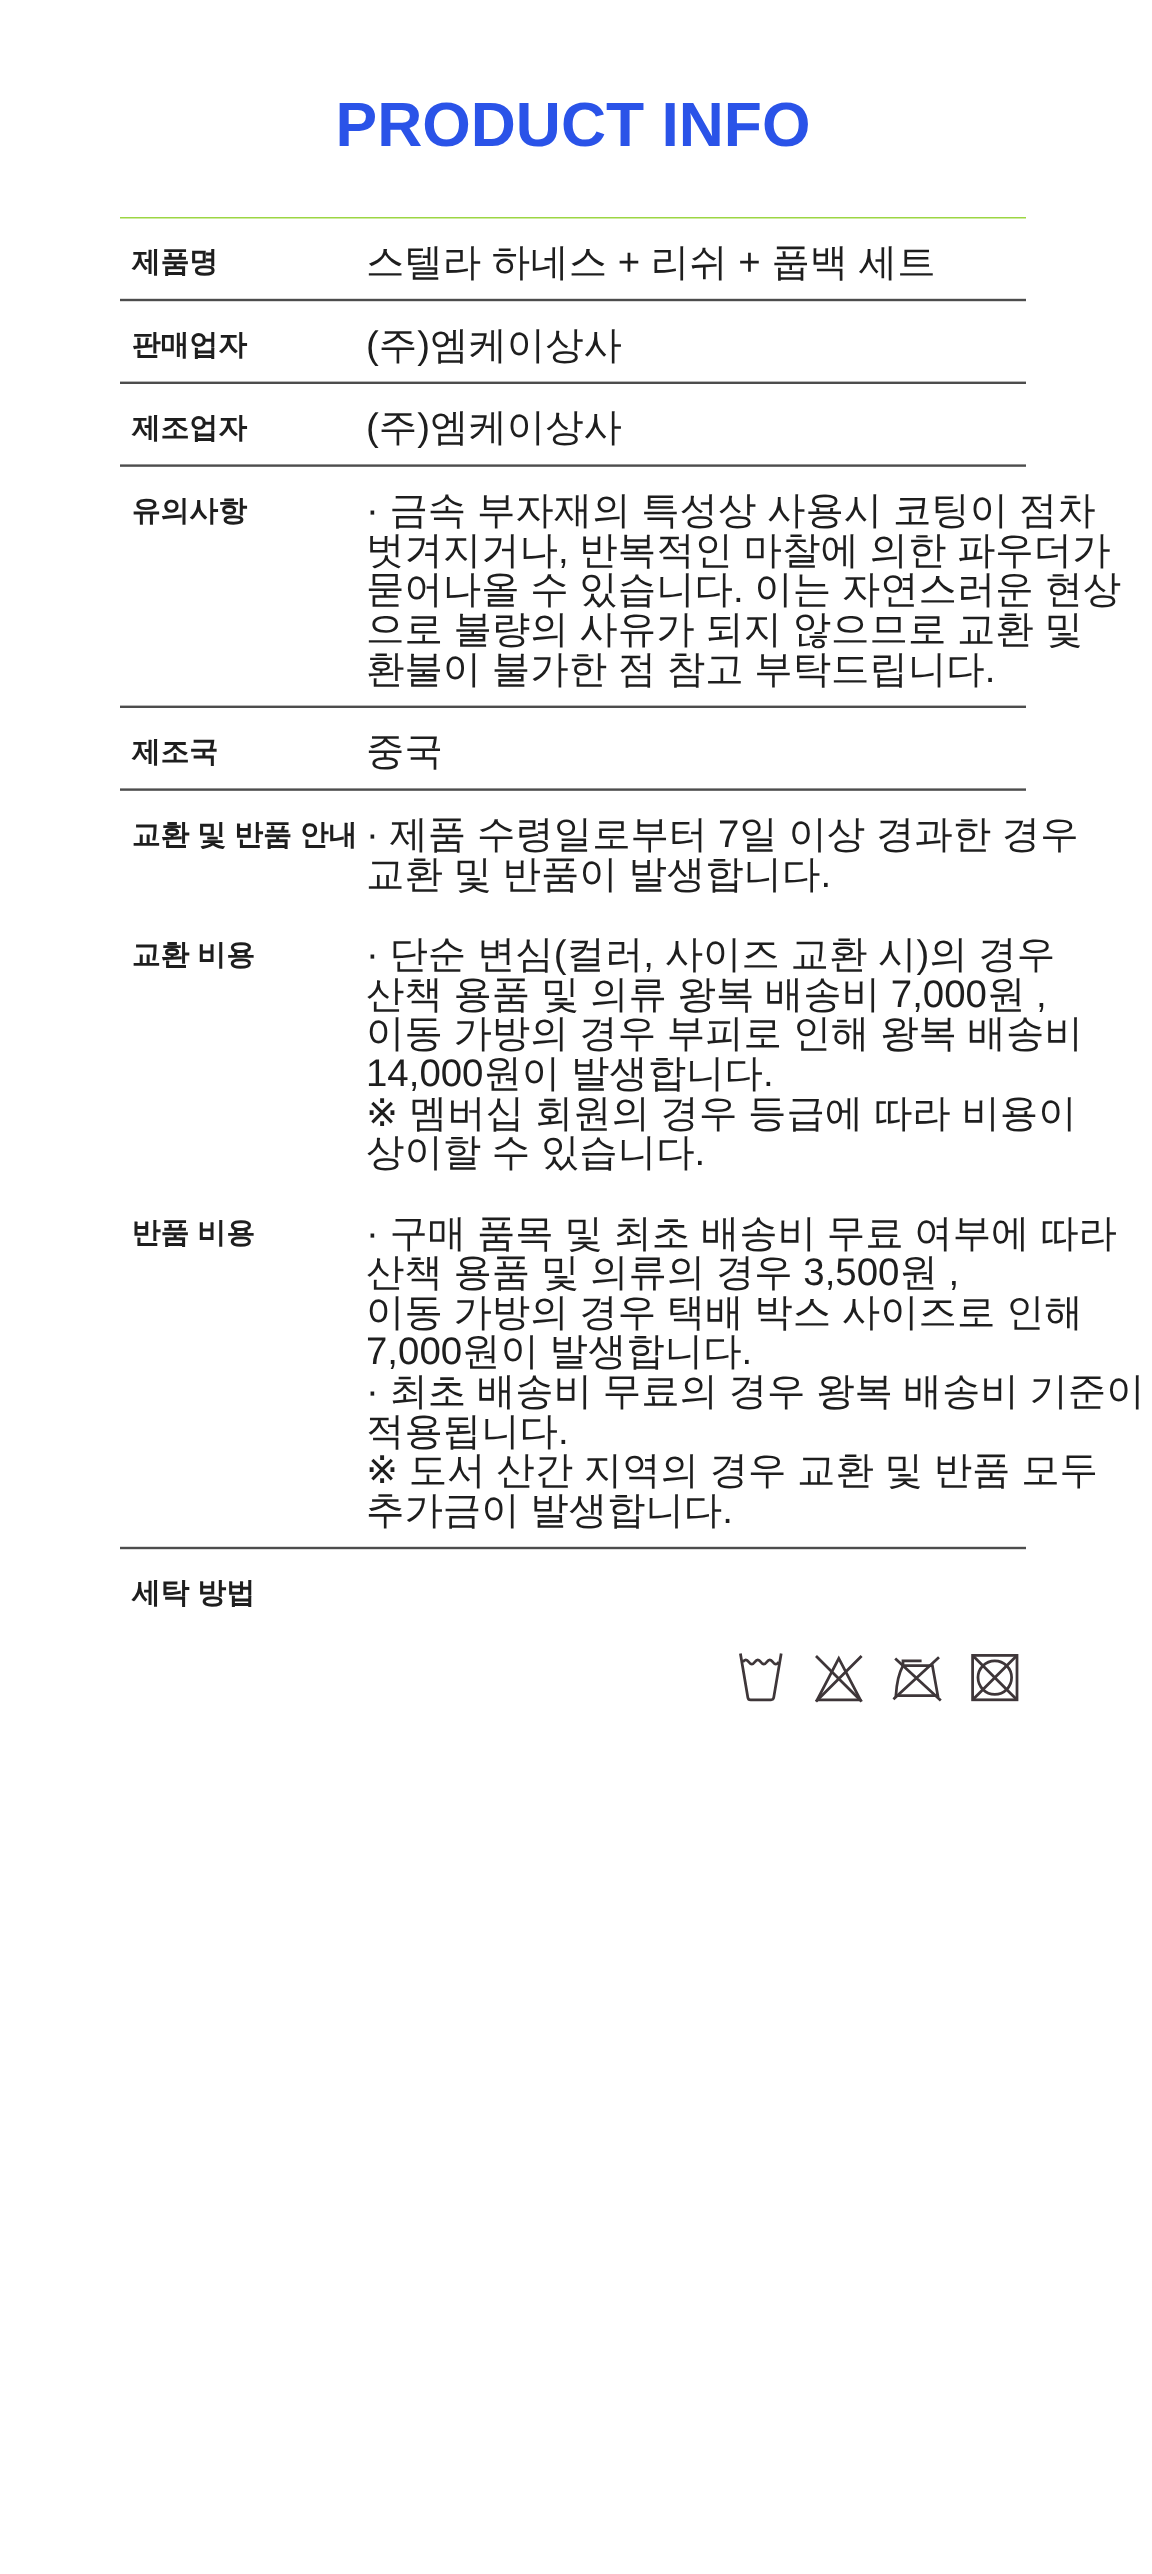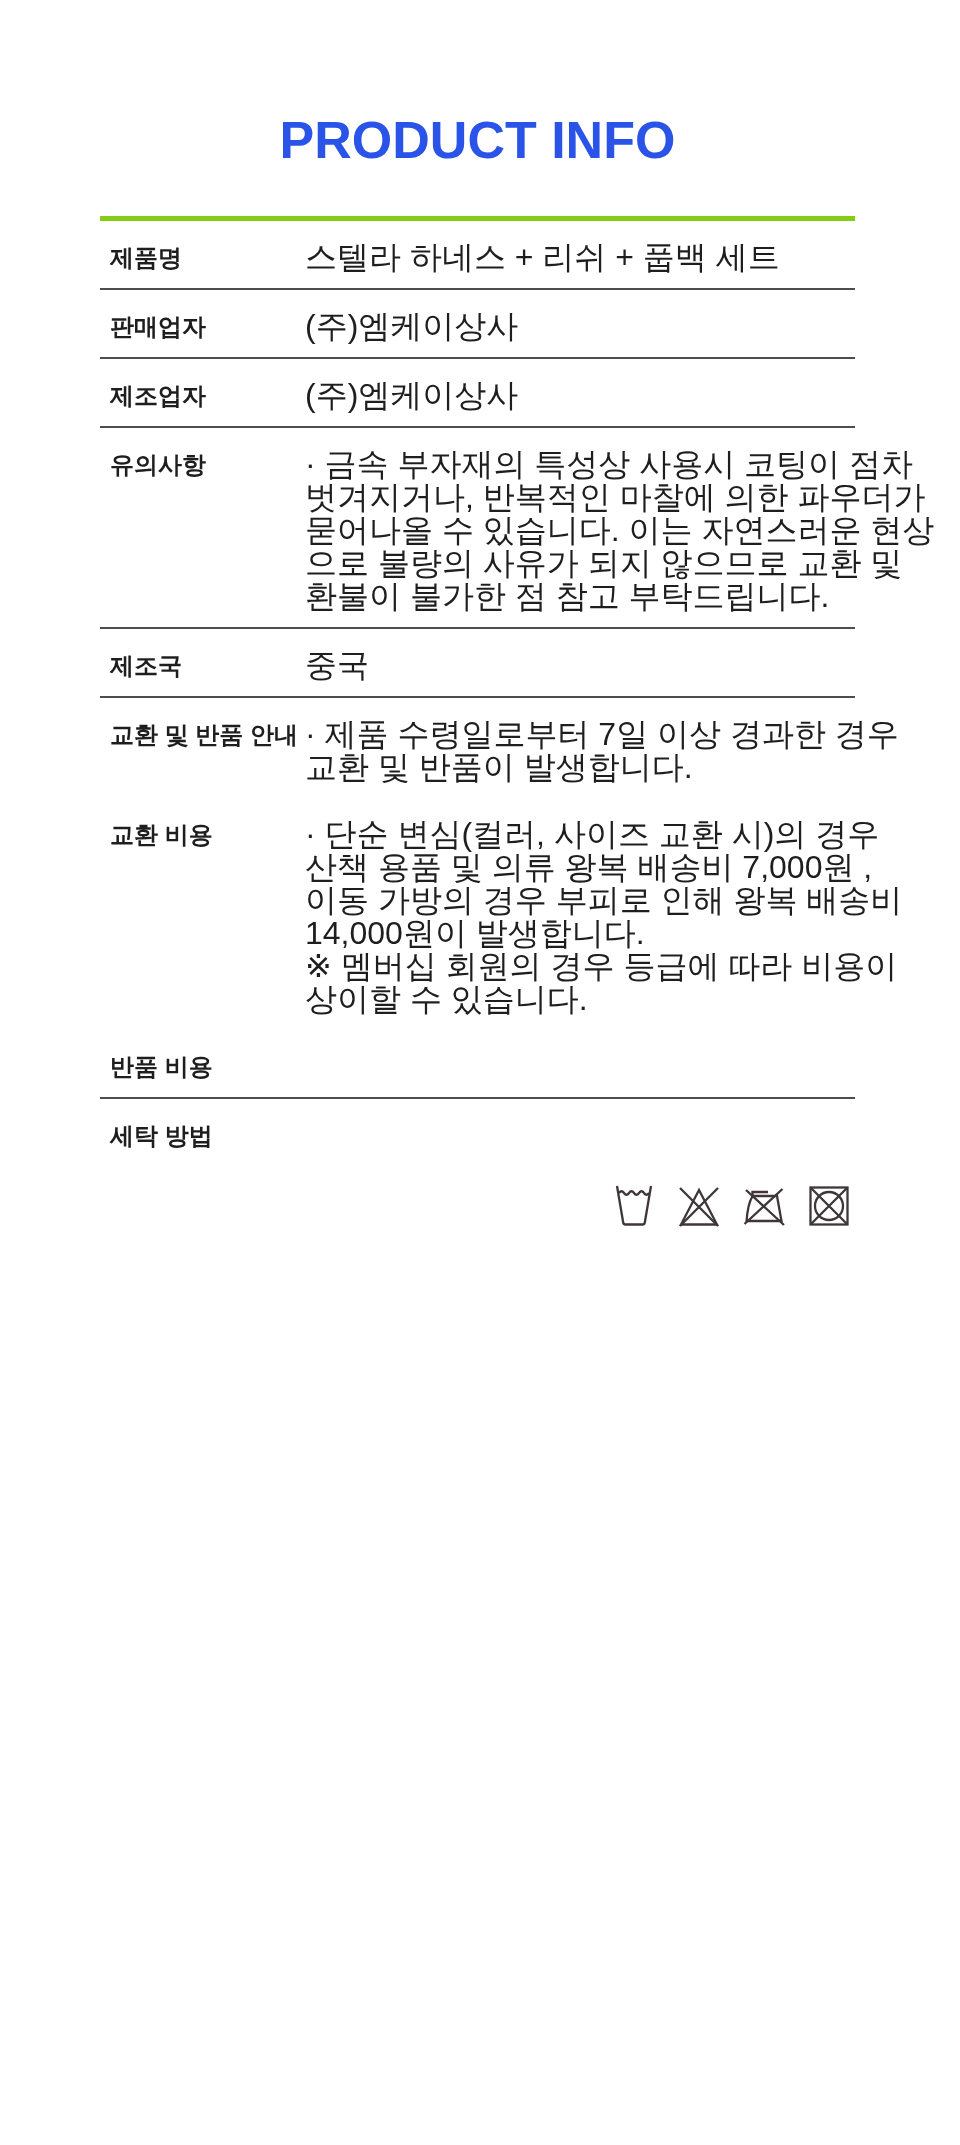--- a/index.html
+++ b/index.html
@@ -7,33 +7,33 @@
   body {
     width: 960px;
     height: 2145px;
     overflow: hidden;
     font-family: "Liberation Sans", "DejaVu Sans", sans-serif;
     color: #1e1e1e;
   }
   .content {
     width: 755px;
     margin: 0 0 0 100px;
-    padding-top: 114px;
+    padding-top: 79px;
   }
   .page-title {
     text-align: center;
     font-size: 52px;
     line-height: 1.0;
     font-weight: 800;
     letter-spacing: 0px;
     color: #2A53E8;
     margin-bottom: 50px;
   }
   .info-table {
-    border-top: 5px solid #84cc16;
+    border-top: 1px solid #84cc16;
     width: 100%;
   }
   .row {
     display: flex;
     align-items: flex-start;
     padding: 20px 0 14px 0;
   }
   .row.divider { border-bottom: 2px solid #4d4d4d; }
   .row-label {
     flex: 0 0 205px;
@@ -115,20 +115,28 @@
       <div class="row-value">· 단순 변심(컬러, 사이즈 교환 시)의 경우
 산책 용품 및 의류 왕복 배송비 7,000원 ,
 이동 가방의 경우 부피로 인해 왕복 배송비
 14,000원이 발생합니다.
 ※ 멤버십 회원의 경우 등급에 따라 비용이
 상이할 수 있습니다.</div>
     </div>
 
     <div class="row divider">
       <div class="row-label">반품 비용</div>
+      <div class="row-value">· 구매 품목 및 최초 배송비 무료 여부에 따라
+산책 용품 및 의류의 경우 3,500원 ,
+이동 가방의 경우 택배 박스 사이즈로 인해
+7,000원이 발생합니다.
+· 최초 배송비 무료의 경우 왕복 배송비 기준이
+적용됩니다.
+※ 도서 산간 지역의 경우 교환 및 반품 모두
+추가금이 발생합니다.</div>
     </div>
 
     <div class="row">
       <div class="row-label">세탁 방법</div>
     </div>
 
   </div>
 
   <div class="care-icons">
 

